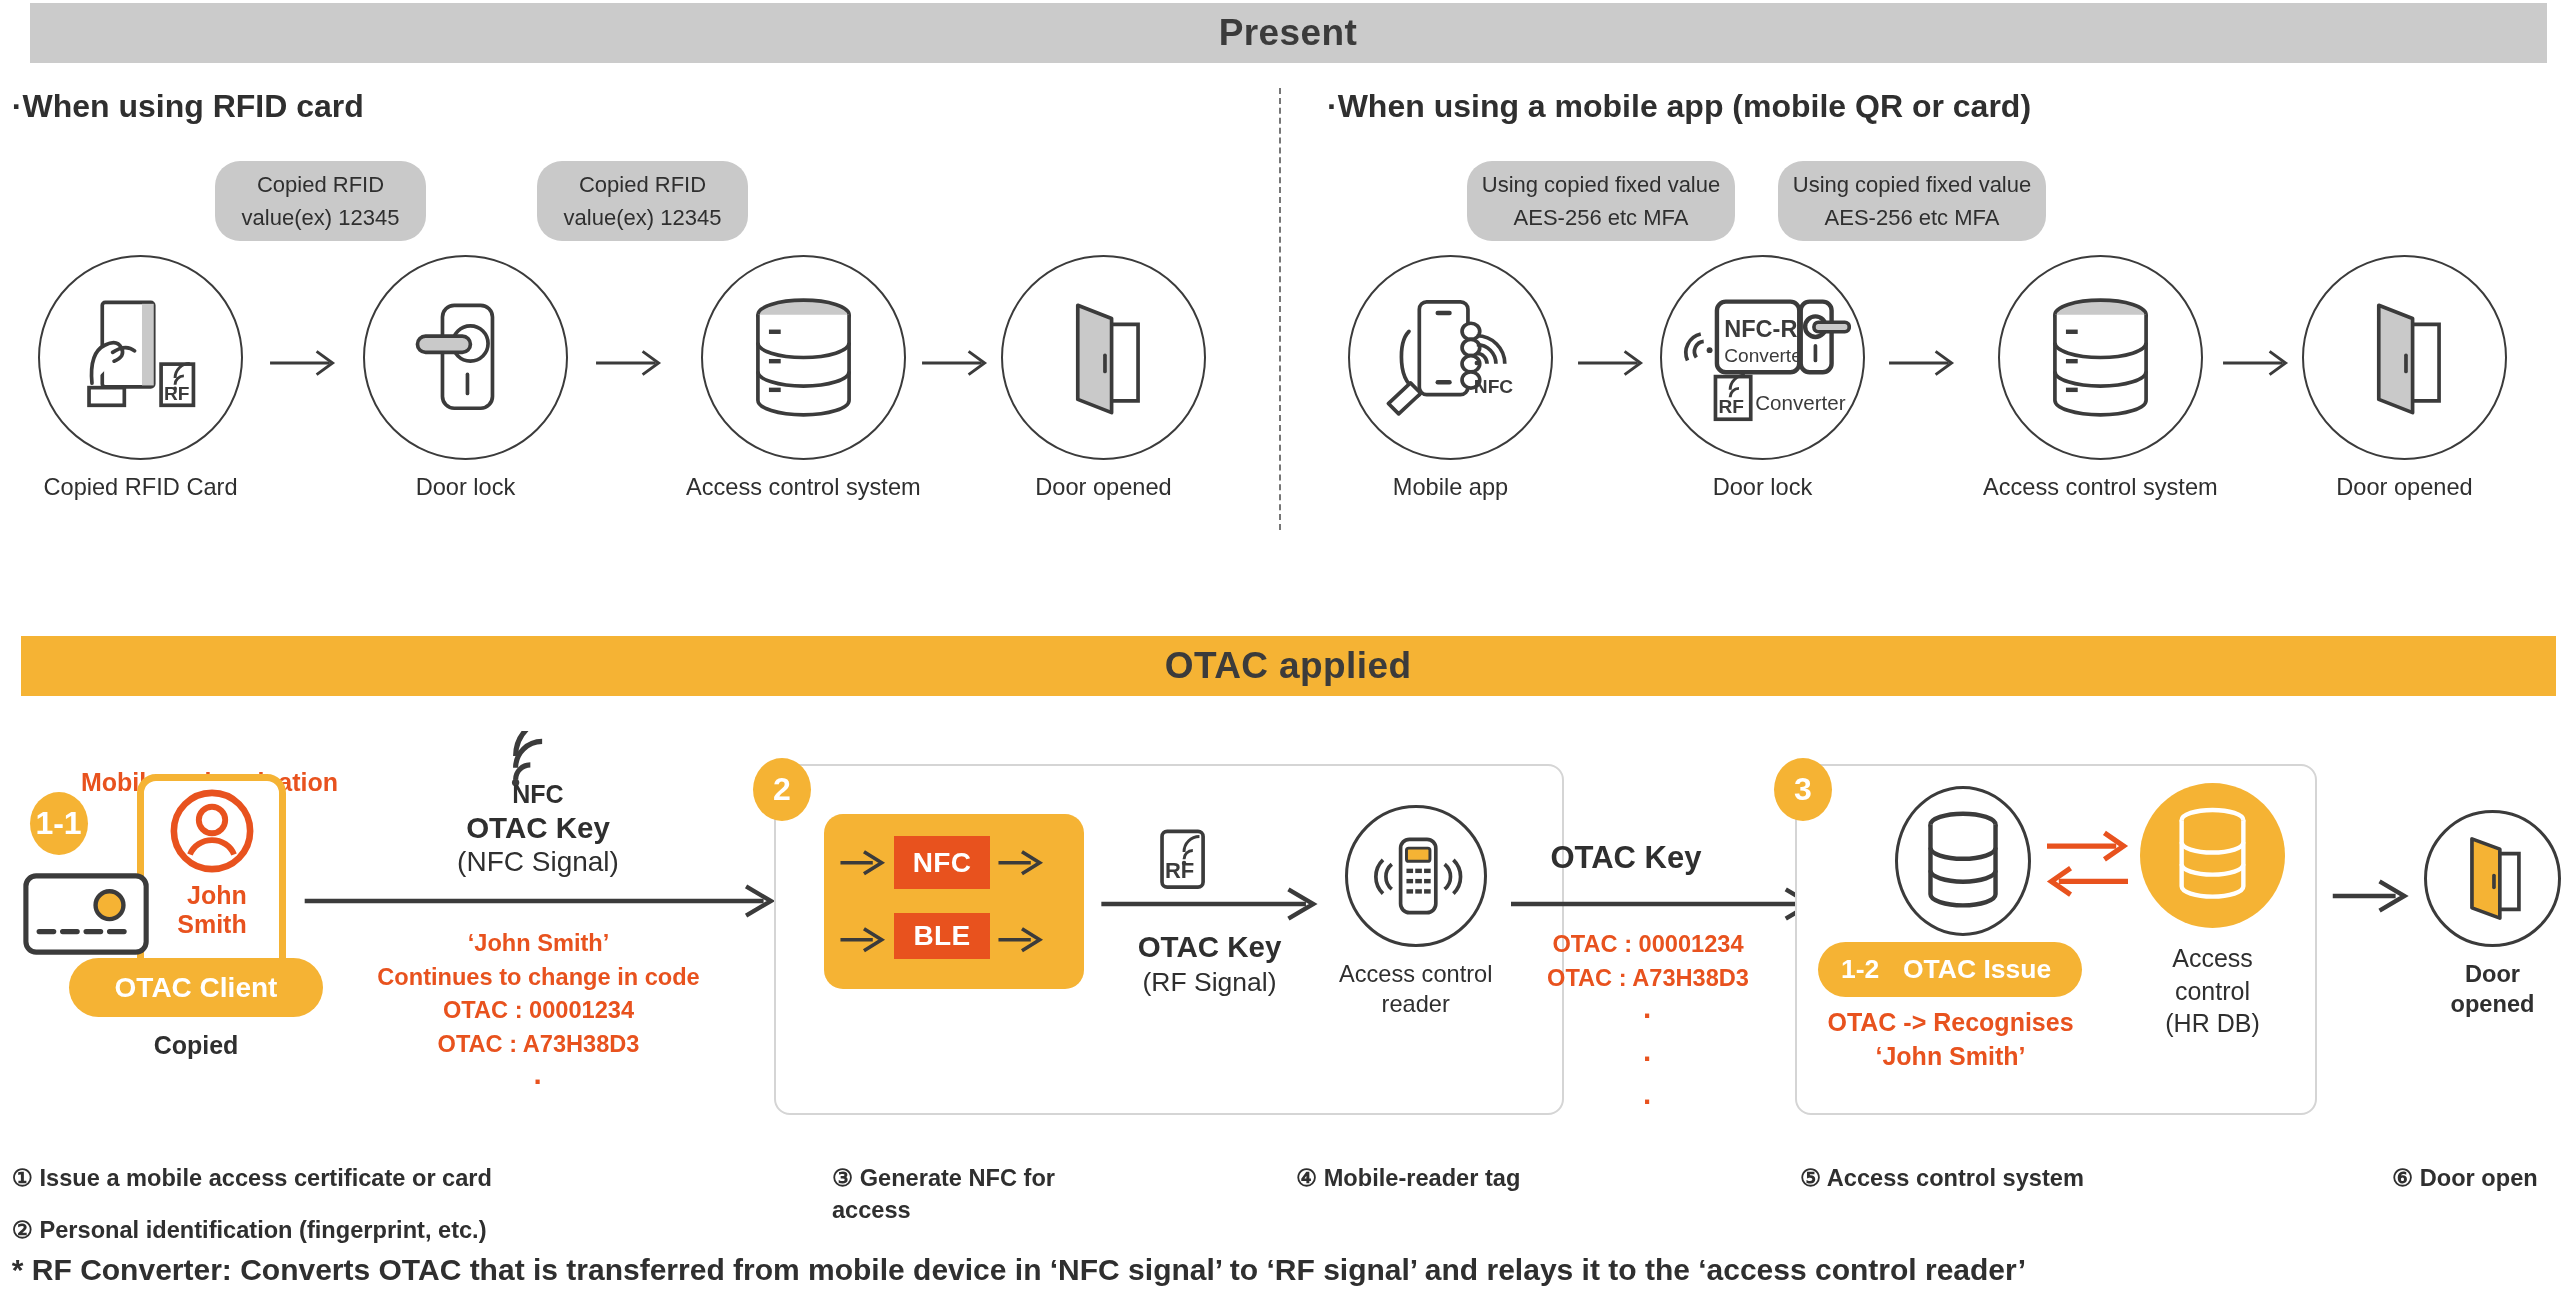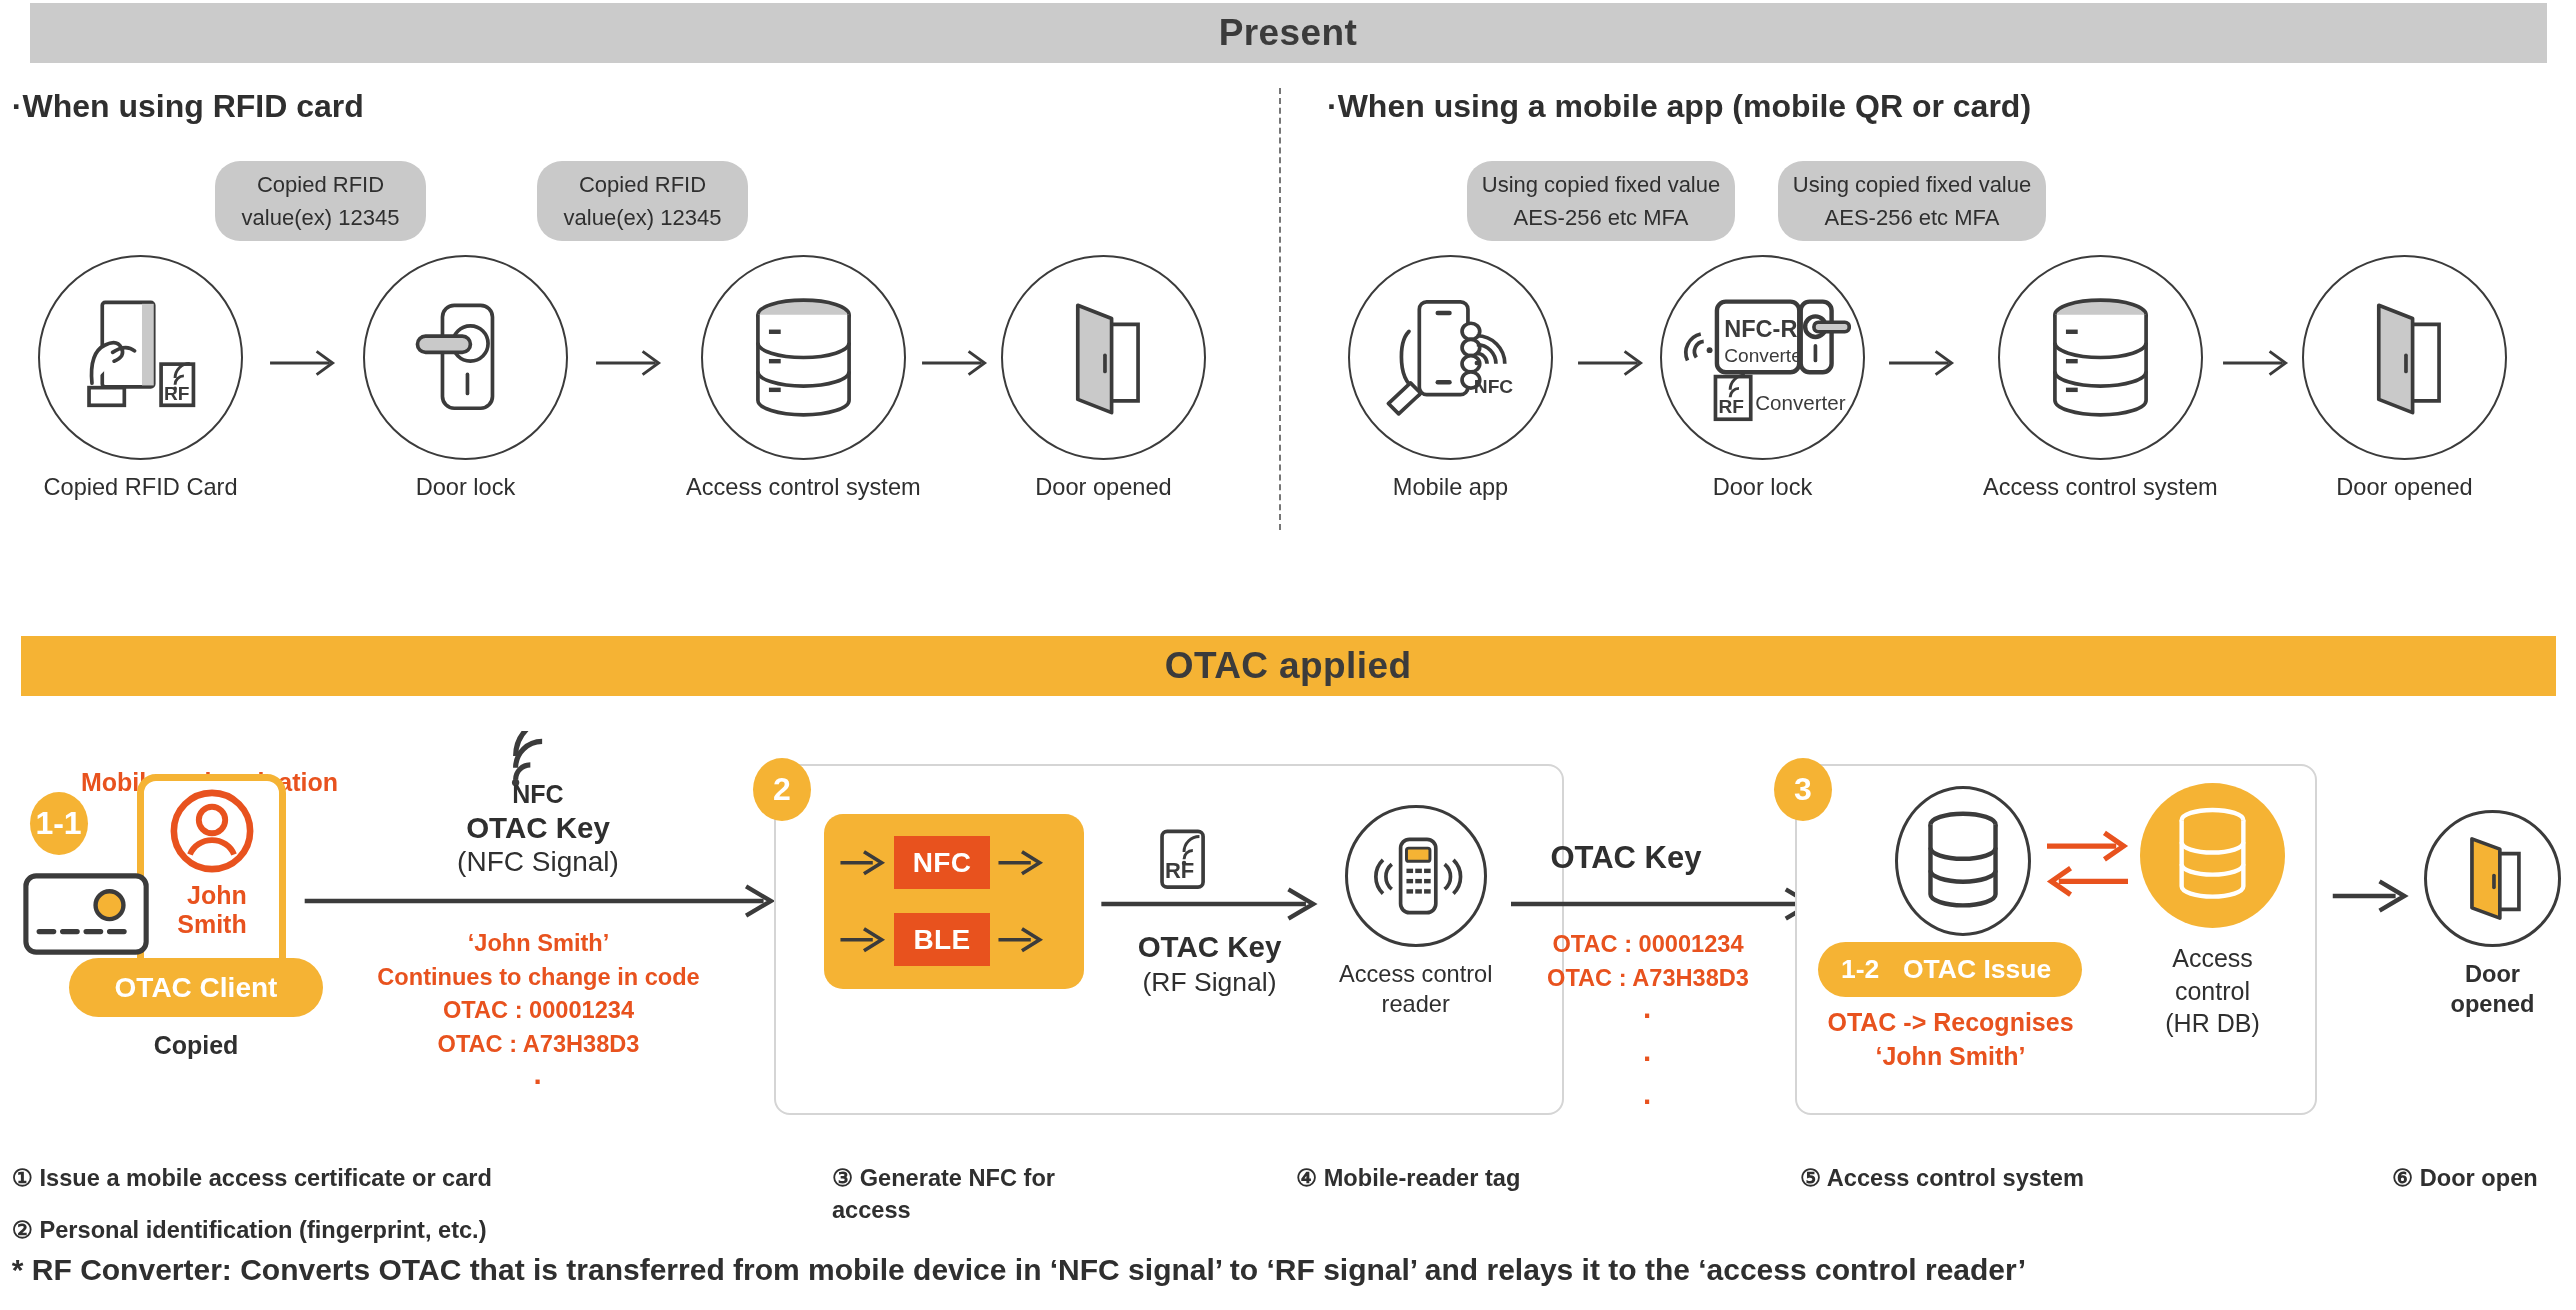--- a/index.html
+++ b/index.html
@@ -381,21 +381,21 @@
 <div class="chip" style="position:absolute; left:894px; top:836px; width:96px; height:53px;">NFC</div>
 <svg style="position:absolute; left:997px; top:848px;" width="47" height="29.5" viewBox="0 0 64 40">
   <line x1="2" y1="20" x2="46" y2="20" stroke="#3b3b3b" stroke-width="5"></line>
   <polyline points="34,5 58,20 34,35" fill="none" stroke="#3b3b3b" stroke-width="5"></polyline>
 </svg>
 
 <svg style="position:absolute; left:839px; top:925px;" width="47" height="29.5" viewBox="0 0 64 40">
   <line x1="2" y1="20" x2="46" y2="20" stroke="#3b3b3b" stroke-width="5"></line>
   <polyline points="34,5 58,20 34,35" fill="none" stroke="#3b3b3b" stroke-width="5"></polyline>
 </svg>
-<div class="chip" style="position:absolute; left:894px; top:913px; width:96px; height:53px;">BLE</div>
+<div class="chip" style="position:absolute; left:894px; top:913px; width:96px; height:46px;">BLE</div>
 <svg style="position:absolute; left:997px; top:925px;" width="47" height="29.5" viewBox="0 0 64 40">
   <line x1="2" y1="20" x2="46" y2="20" stroke="#3b3b3b" stroke-width="5"></line>
   <polyline points="34,5 58,20 34,35" fill="none" stroke="#3b3b3b" stroke-width="5"></polyline>
 </svg>
 
 <svg style="position:absolute; left:1159px; top:827px;" width="53" height="66" viewBox="0 0 72 90">
   <rect x="4" y="6" width="56" height="76" rx="7" fill="#fff" stroke="#3b3b3b" stroke-width="5"></rect>
   <text x="8" y="70" font-size="30" font-weight="bold" fill="#3b3b3b" font-family="Liberation Sans, sans-serif">RF</text>
   <path d="M34 44 a12 12 0 0 1 12 -12" fill="none" stroke="#3b3b3b" stroke-width="4"></path>
   <path d="M34 34 a21 21 0 0 1 21 -21" fill="none" stroke="#3b3b3b" stroke-width="4"></path>

